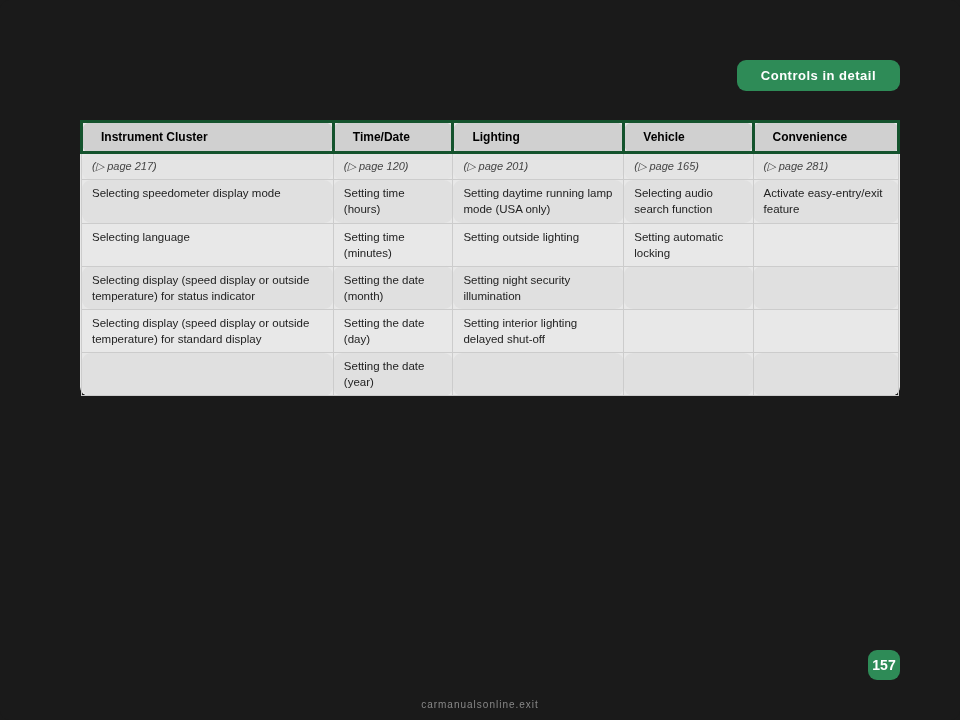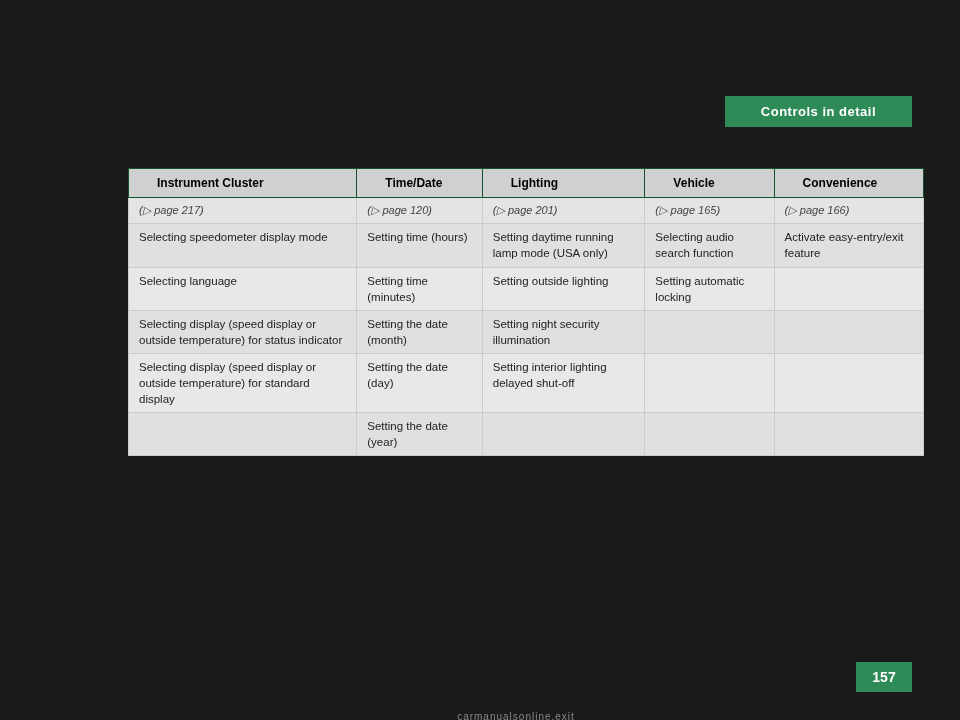--- a/index.html
+++ b/index.html
@@ -1,15 +1,15 @@
 <!DOCTYPE html>
 <html><head>
   <meta charset="utf-8">
   <style>
-    * { margin: 12px; padding: 0; box-sizing: border-box; }
+    * { margin: 0; padding: 0; box-sizing: border-box; border-radius: 9px; }
 
     body {
       width: 960px;
       height: 720px;
       background-color: #1a1a1a;
       font-family: Arial, Helvetica, sans-serif;
       overflow: hidden;
       position: relative;
     }
 
@@ -44,22 +44,22 @@
       border-collapse: collapse;
       width: 100%;
       background: #e8e8e8;
       font-size: 11.5px;
     }
 
     th {
       background-color: #d0d0d0;
       font-weight: bold;
       text-align: left;
-      padding: 7px 28px;
-      border: 1px solid #14532d;
+      padding: 7px 18px;
+      border: 3px solid #14532d;
       font-size: 12px;
     }
 
     td {
       padding: 5px 10px;
       vertical-align: top;
       border: 1px solid #ccc;
       background-color: #e8e8e8;
       color: #222;
       line-height: 1.4;
@@ -77,21 +77,21 @@
     }
 
     .page-number {
       position: absolute;
       bottom: 40px;
       right: 60px;
       background-color: #2e8b57;
       color: #fff;
       font-size: 14px;
       font-weight: bold;
-      width: 56px;
+      width: 32px;
       height: 30px;
       display: flex;
       align-items: center;
       justify-content: center;
     }
 
     .watermark {
       position: absolute;
       bottom: 10px;
       left: 50%;
@@ -120,21 +120,21 @@
         <th>Vehicle</th>
         <th>Convenience</th>
       </tr>
     </thead>
     <tbody>
       <tr class="subheader">
         <td>(▷ page 217)</td>
         <td>(▷ page 120)</td>
         <td>(▷ page 201)</td>
         <td>(▷ page 165)</td>
-        <td>(▷ page 166)</td>
+        <td>(▷ page 281)</td>
       </tr>
       <tr>
         <td>Selecting speedometer display mode</td>
         <td>Setting time (hours)</td>
         <td>Setting daytime running lamp mode (USA only)</td>
         <td>Selecting audio search function</td>
         <td>Activate easy-entry/exit feature</td>
       </tr>
       <tr>
         <td>Selecting language</td>

